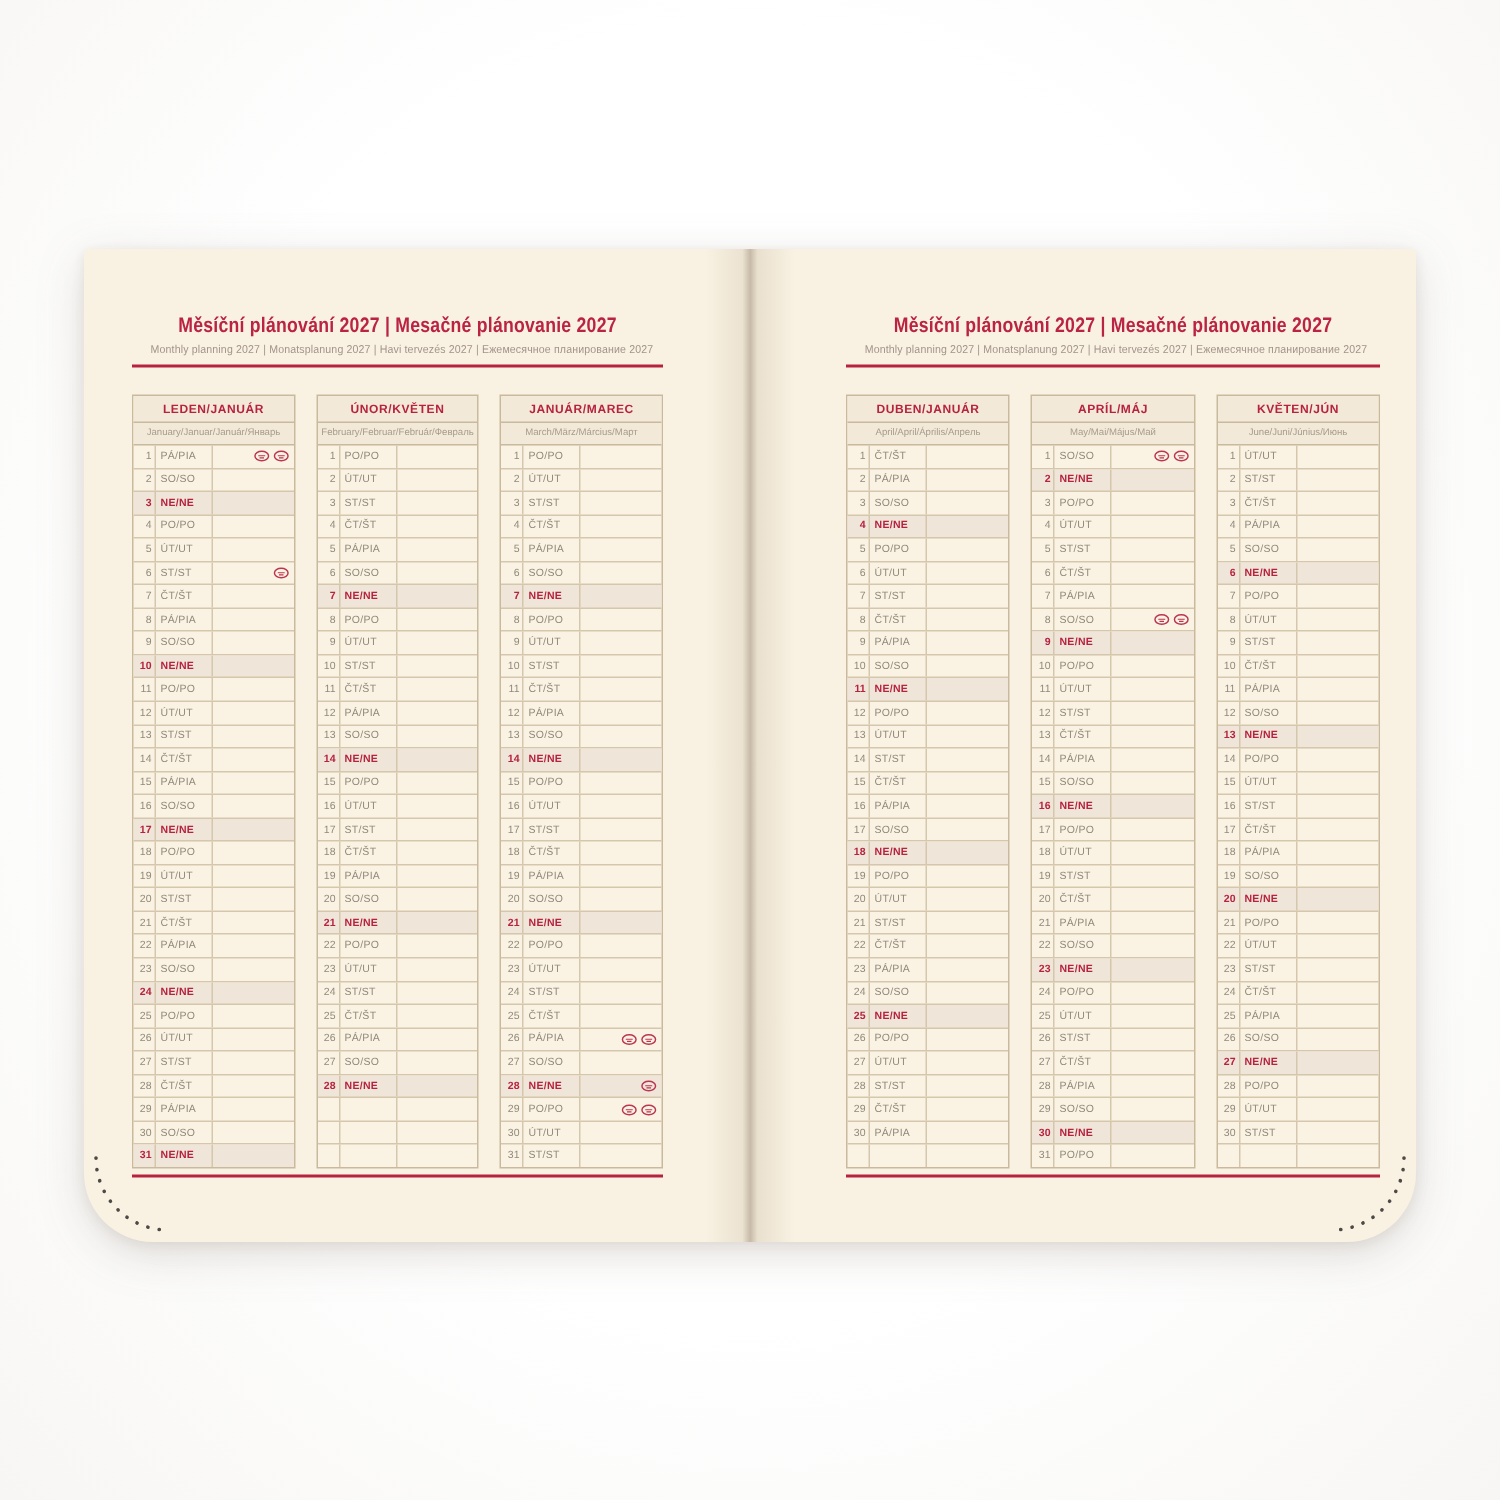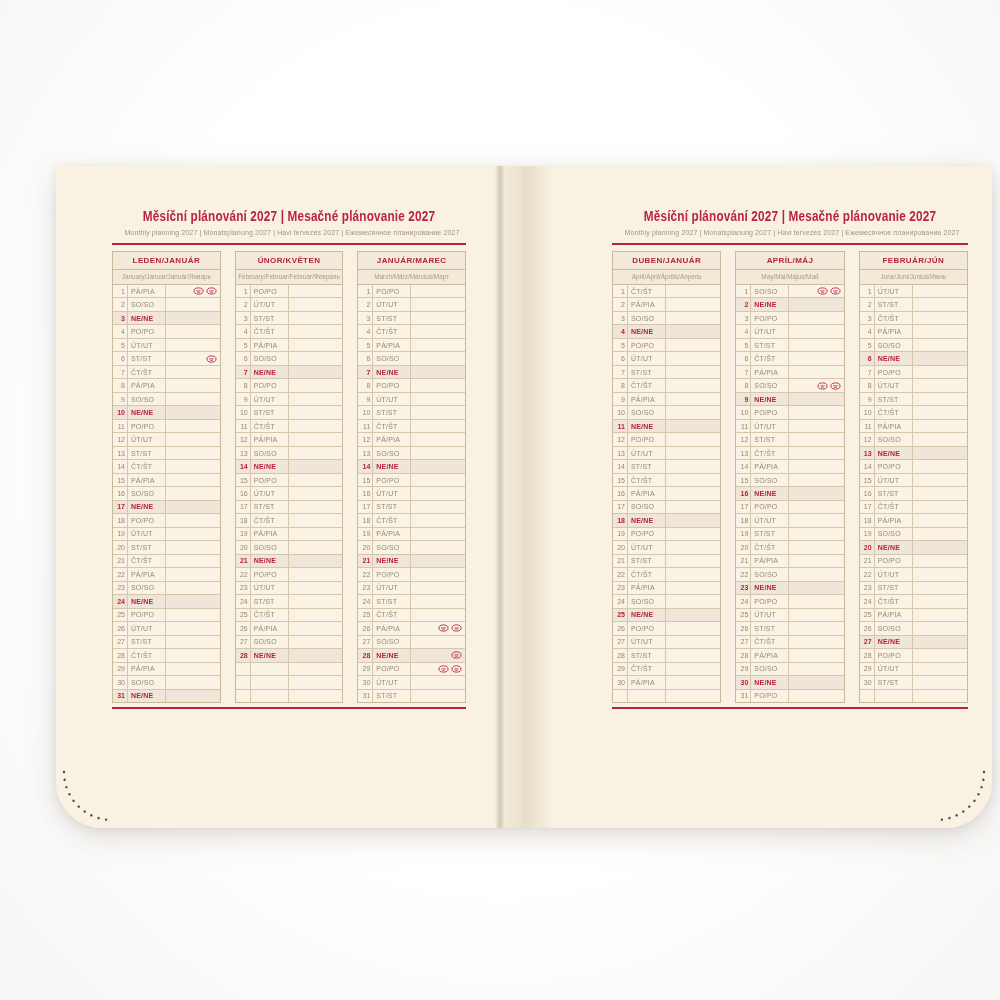--- a/index.html
+++ b/index.html
@@ -9,21 +9,21 @@
     font-family:"Liberation Sans", sans-serif;
     overflow:hidden;
   }
   .scene{position:relative;width:1000px;height:1000px;
     background:radial-gradient(ellipse at 50% 45%, #ffffff 55%, #f7f6f4 100%);}
   .book{
     position:absolute;left:56px;top:166px;width:888px;height:662px;
     display:flex;
     filter:drop-shadow(0 8px 16px rgba(90,70,50,.16)) drop-shadow(0 2px 4px rgba(90,70,50,.10));
   }
-  .page{position:relative;width:444px;height:662px;background:#f9f2e2;padding-left:24px;}
+  .page{position:relative;width:444px;height:662px;background:#f9f2e2;}
   .page-left{border-radius:3px 0 0 46px;}
   .page-right{border-radius:0 3px 46px 0;}
   .page-left::after{content:"";position:absolute;top:0;bottom:0;right:0;width:30px;
     background:linear-gradient(to right, rgba(115,85,55,0), rgba(115,85,55,.12));}
   .page-right::before{content:"";position:absolute;top:0;bottom:0;left:0;width:30px;
     background:linear-gradient(to left, rgba(115,85,55,0), rgba(115,85,55,.14));}
   .gutter{position:absolute;left:50%;top:0;bottom:0;width:10px;transform:translateX(-50%);
     background:linear-gradient(to right, rgba(70,45,25,0), rgba(70,45,25,.20) 50%, rgba(70,45,25,0));
     pointer-events:none;}
   .content{position:relative;}
@@ -36,21 +36,21 @@
     transform:scaleX(.84);transform-origin:50% 50%;
   }
   .subtitle{
     margin-top:4px;text-align:center;color:#a3938a;font-size:7.6px;
     white-space:nowrap;letter-spacing:.1px;
     transform:scaleX(.93);transform-origin:50% 50%;
   }
   .top-rule{height:2px;background:#b7223f;margin-top:6px;}
   .bottom-rule{height:2px;background:#b7223f;margin-top:4px;}
 
-  .months{display:flex;gap:14px;margin-top:6px;height:452px;}
+  .months{display:flex;gap:14px;margin-top:18px;height:516px;}
   .month-col{flex:1;display:flex;flex-direction:column;
     border:1px solid #c9b99d;background:#faf3e4;box-sizing:border-box;}
   .m-name{height:17px;line-height:17px;background:#f2e9d8;border-bottom:1px solid #c9b99d;
     color:#b7223f;font-weight:bold;font-size:8px;text-align:center;letter-spacing:.4px;white-space:nowrap;}
   .m-sub{height:14px;line-height:14px;background:#f2e9d8;border-bottom:1px solid #c9b99d;
     color:#a89c8c;font-size:6.4px;text-align:center;white-space:nowrap;overflow:hidden;}
   .rows{flex:1;display:flex;flex-direction:column;}
   .row{flex:1;display:flex;align-items:stretch;border-bottom:1px solid #d5c7ac;min-height:0;}
   .row:last-child{border-bottom:none;}
   .cell{display:flex;align-items:center;box-sizing:border-box;}
@@ -947,21 +947,21 @@
                   <div class="cell note"></div>
                 </div>
                 <div class="row">
                   <div class="cell num">31</div>
                   <div class="cell dow">PO/PO</div>
                   <div class="cell note"></div>
                 </div>
               </div>
             </div>
             <div class="month-col">
-              <div class="m-name">FEBRUÁR/JÚN</div>
+              <div class="m-name">KVĚTEN/JÚN</div>
               <div class="m-sub">June/Juni/Június/Июнь</div>
               <div class="rows">
                 <div class="row">
                   <div class="cell num">1</div>
                   <div class="cell dow">ÚT/UT</div>
                   <div class="cell note"></div>
                 </div>
                 <div class="row">
                   <div class="cell num">2</div>
                   <div class="cell dow">ST/ST</div>

